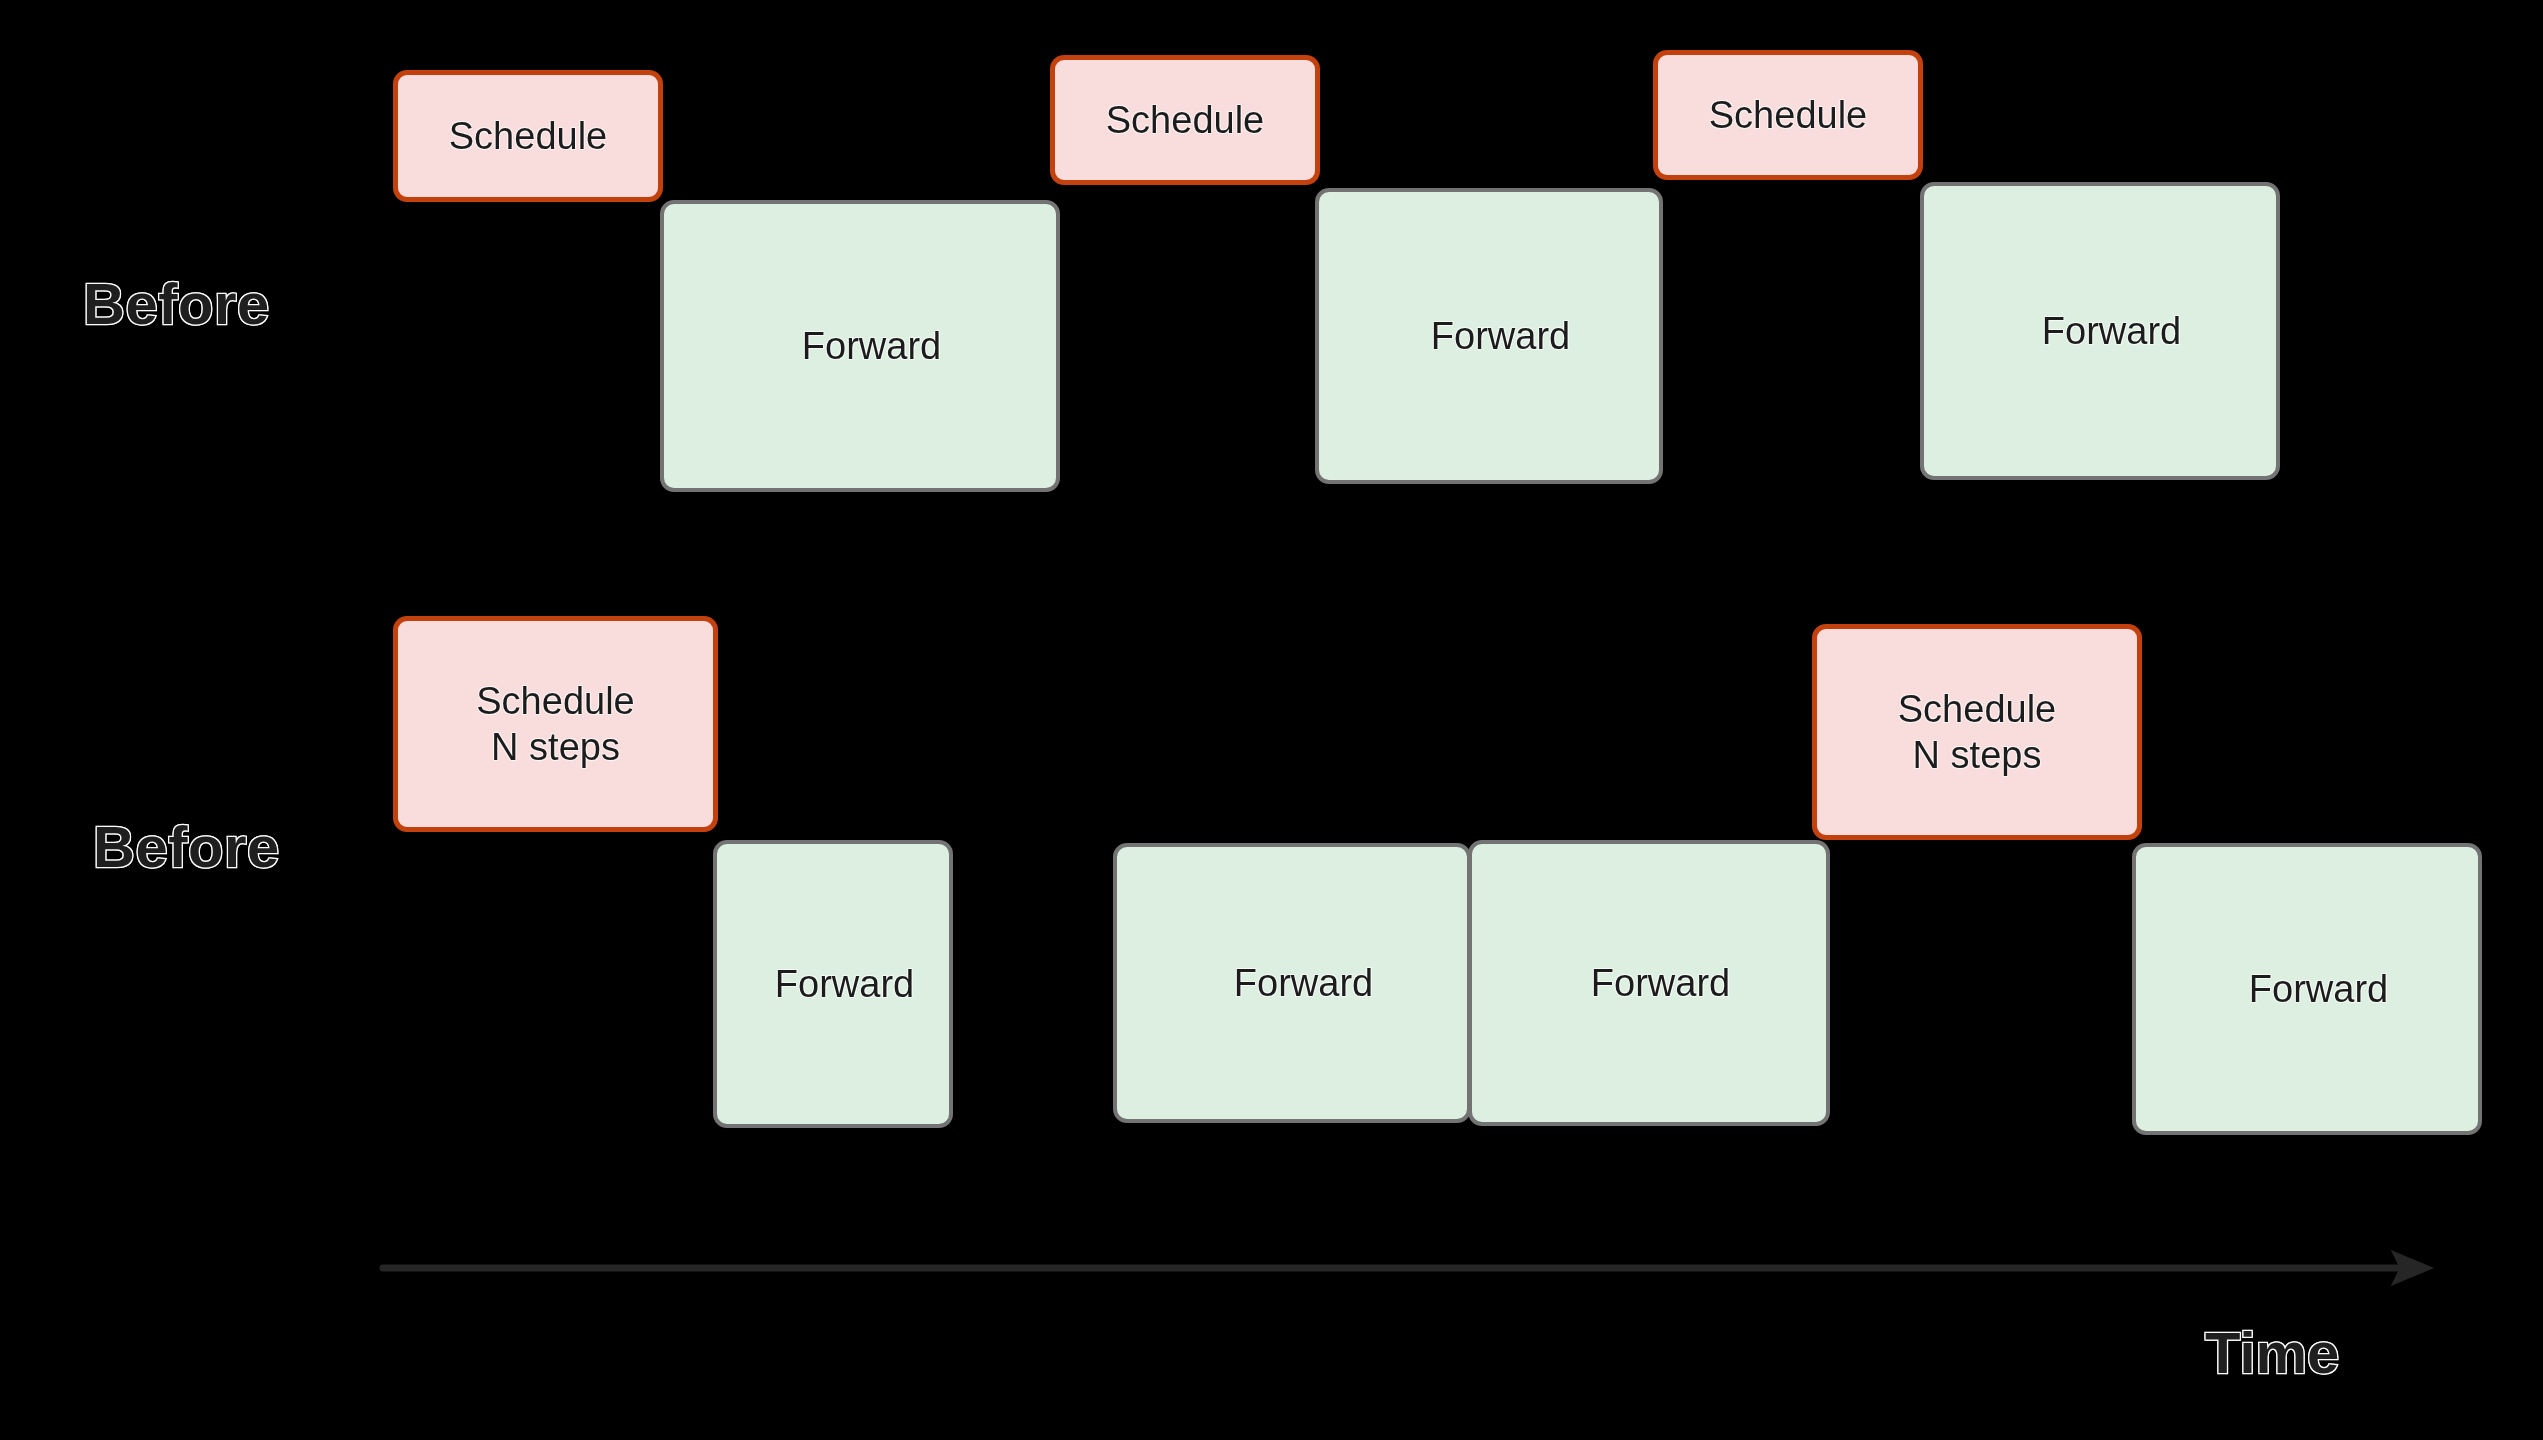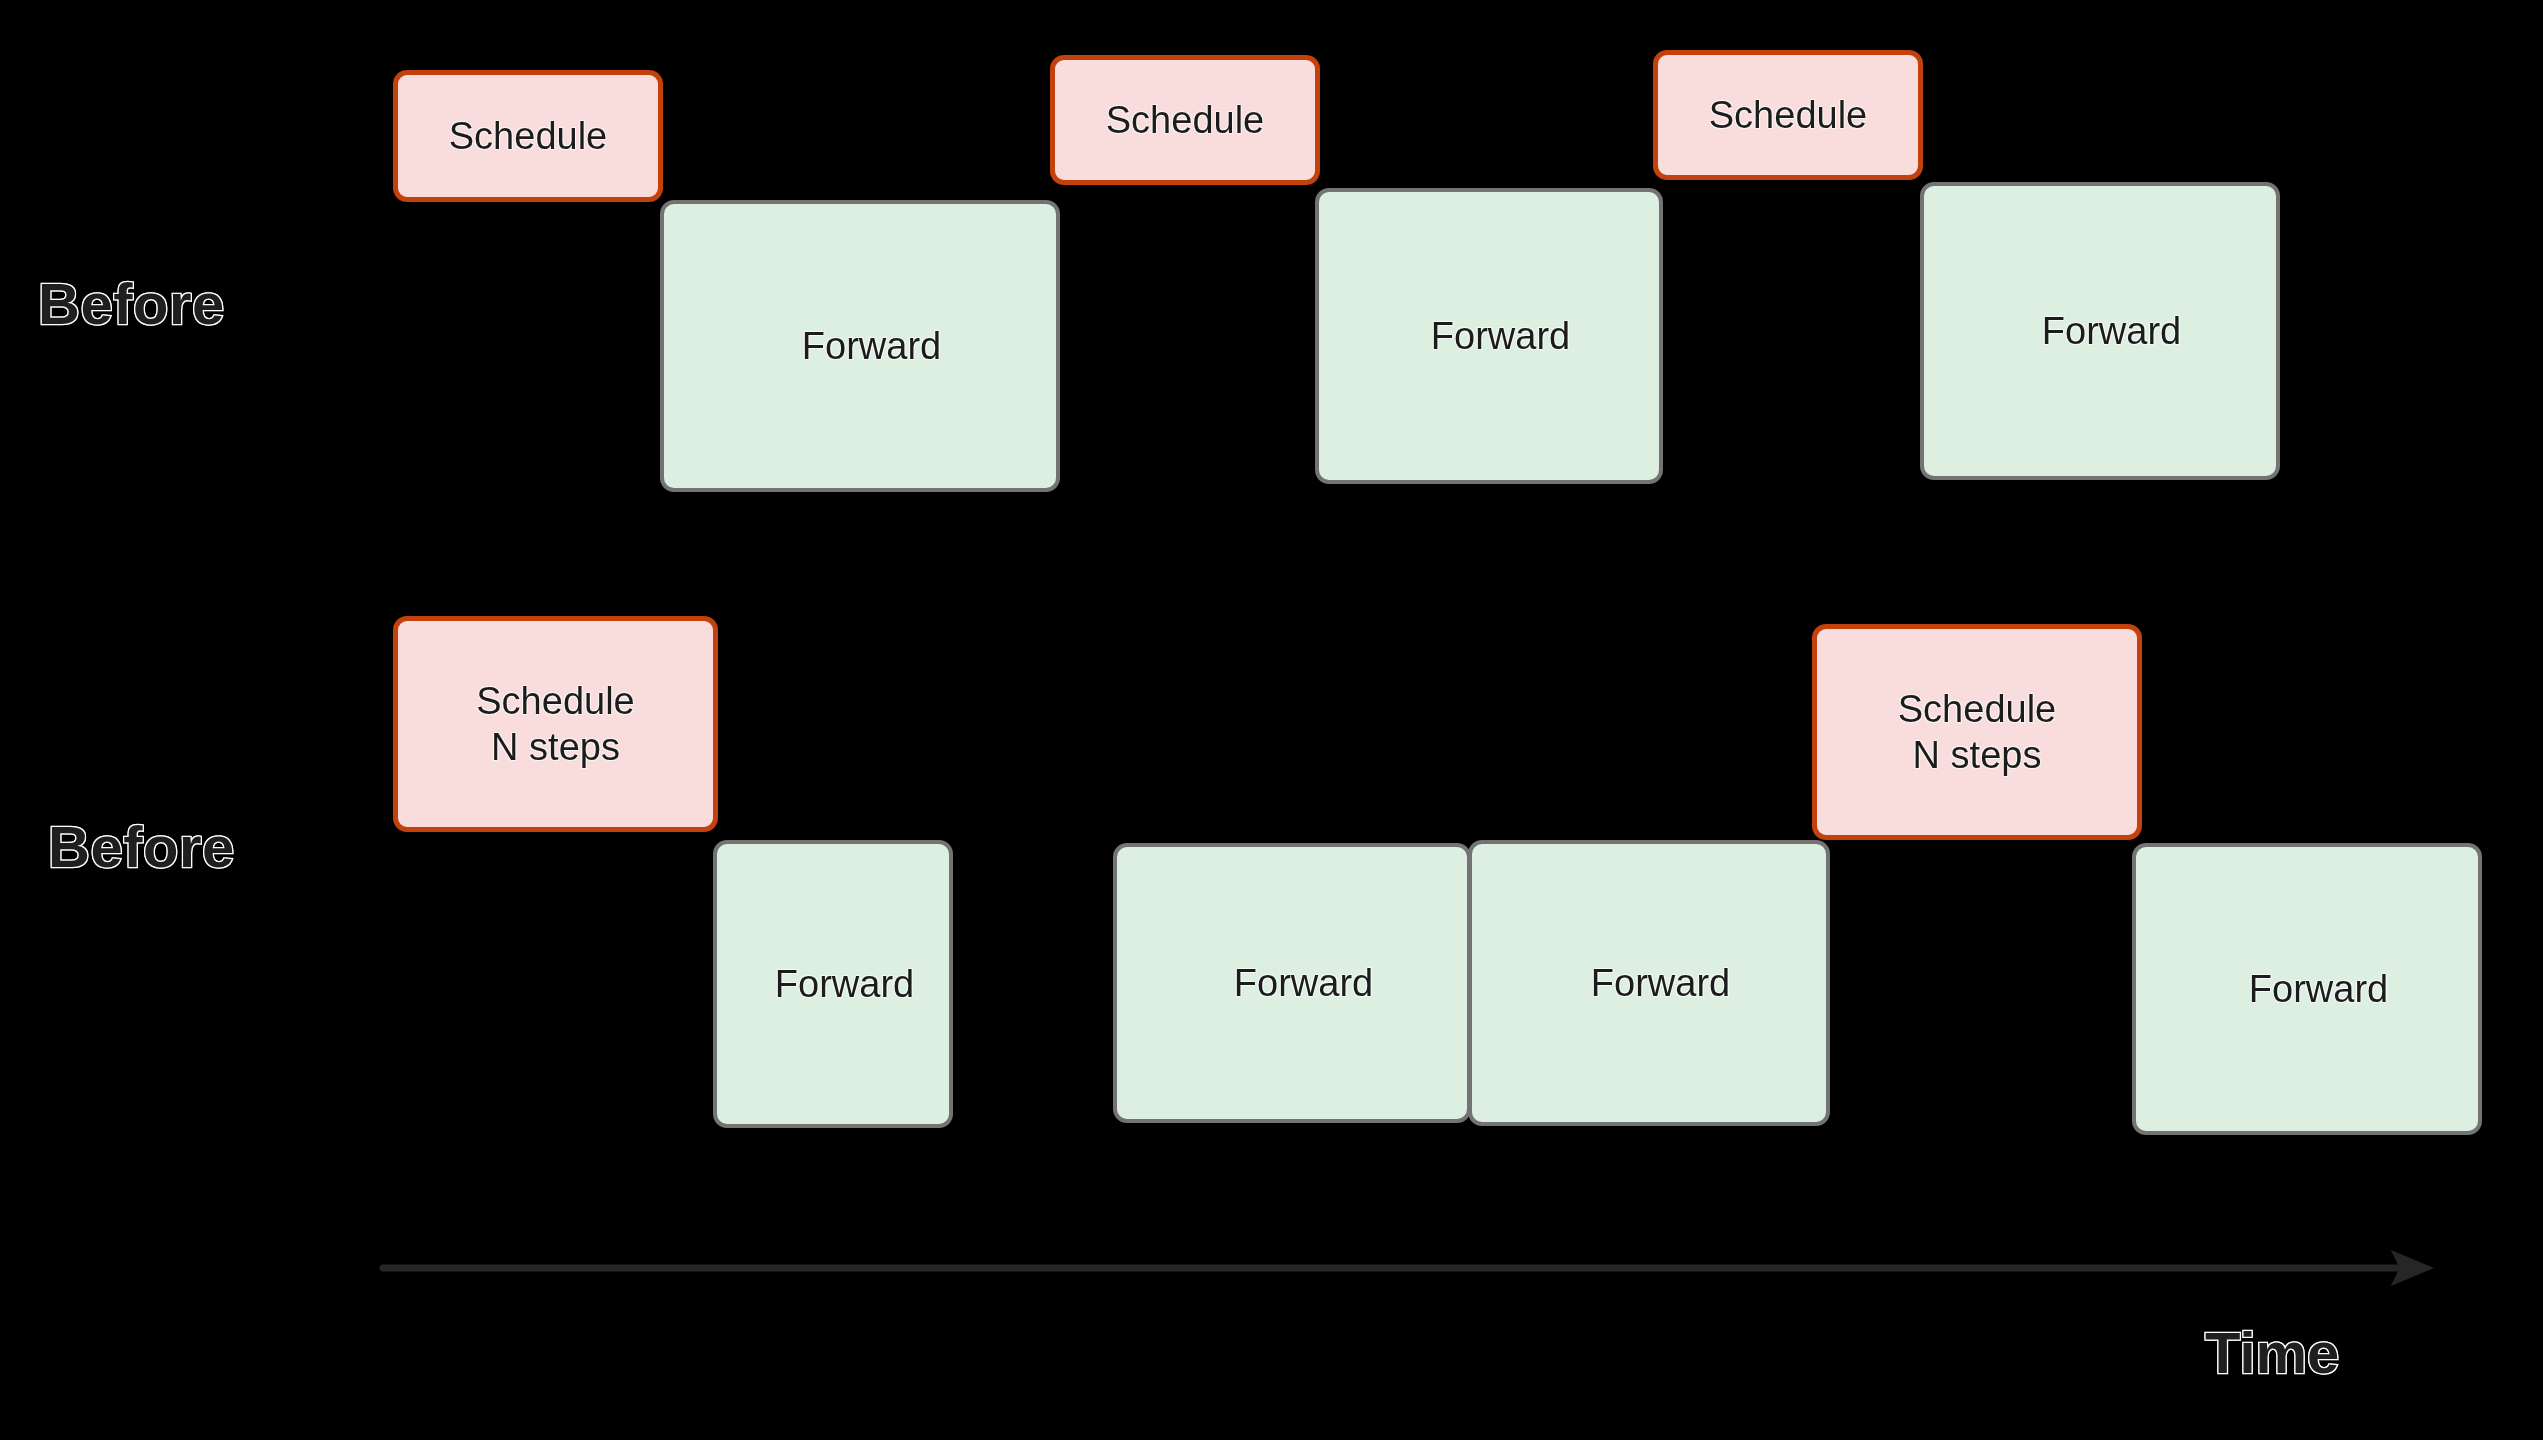--- a/index.html
+++ b/index.html
@@ -32,20 +32,21 @@
     paint-order: stroke fill;
     text-shadow:
       -1px -1px 0 rgba(255,255,255,.85),
        1px -1px 0 rgba(255,255,255,.85),
       -1px  1px 0 rgba(255,255,255,.85),
        1px  1px 0 rgba(255,255,255,.85);
   }
   .row-label .inner {
     position: relative;
     color: #1f1f1f;
+    margin-left: 45px;
   }
 
   
   .node {
     position: absolute;
     box-sizing: border-box;
     display: flex;
     align-items: center;
     justify-content: center;
     text-align: center;

